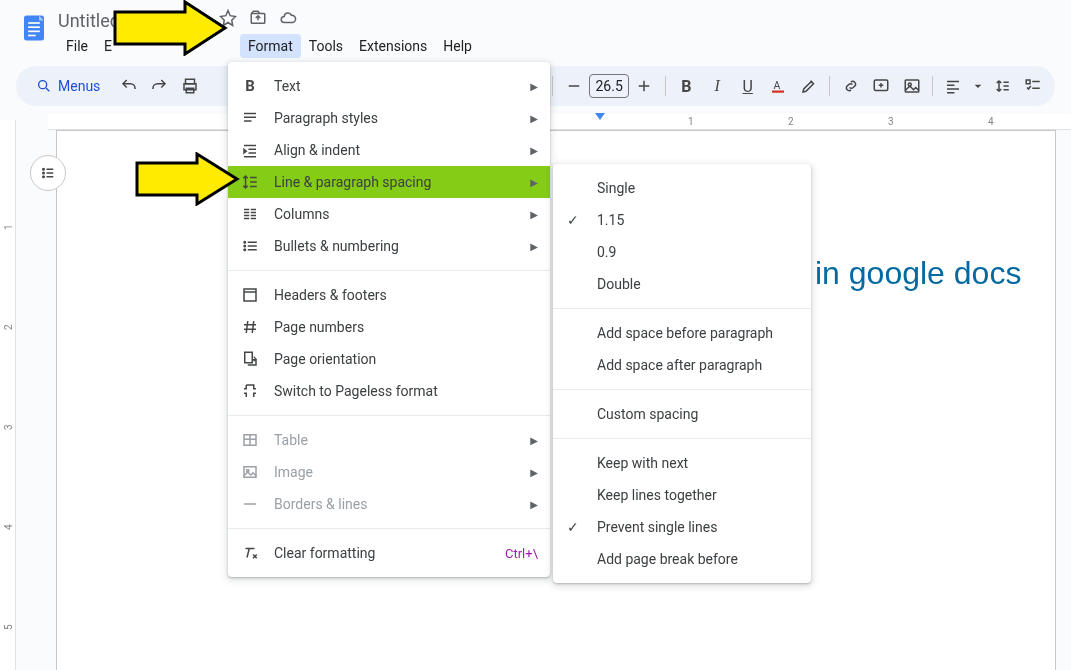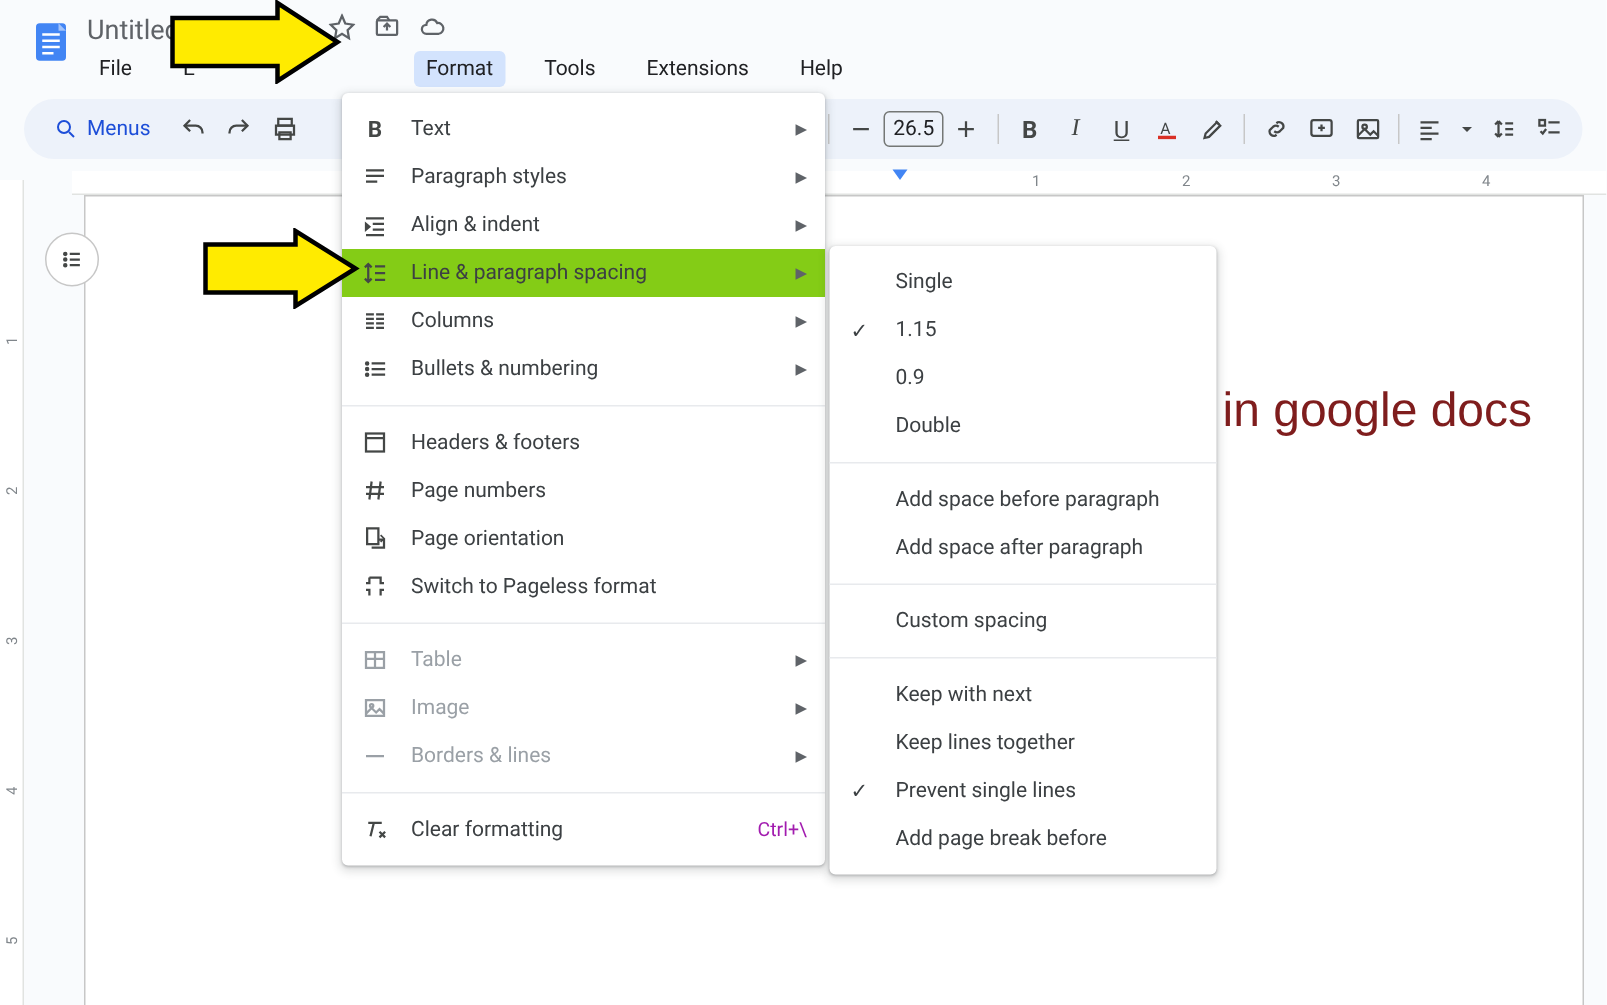--- a/index.html
+++ b/index.html
@@ -5,38 +5,38 @@
 * { box-sizing: border-box; margin: 0; padding: 0; font-family: "Google Sans", Roboto, Arial, sans-serif; }
 body { width: 1071px; height: 670px; background: #f9fbfd; overflow: hidden; position: relative; color: #202124; }
 .header { display: flex; align-items: flex-start; padding: 8px 16px 0 16px; }
 .logo { width: 36px; height: 36px; display:flex; align-items:center; justify-content:center; margin-right: 6px; margin-top:2px;}
 .logo svg { width: 30px; height: 30px; }
 .title-area { flex: 1; }
 .title-row { display: flex; align-items: center; gap: 10px; height: 24px; }
 .doc-title { font-size: 18px; color: #5f6368; }
 .title-icons { display:flex; gap:12px; color:#5f6368; margin-left:4px;}
 .title-icons svg { width:18px; height:18px; }
-.menubar { display: flex; gap: 18px; margin-top: 2px; }
+.menubar { display: flex; gap: 0; margin-top: 2px; }
 .menu-item { padding: 4px 8px; font-size: 14px; color: #202124; border-radius: 4px; cursor:pointer; }
 .menu-item.active { background: #d3e3fd; }
 .toolbar-wrap { padding: 8px 16px; }
 .toolbar { background: #edf2fa; border-radius: 24px; height: 40px; display: flex; align-items: center; padding: 0 8px; gap: 2px; }
 .pill { display:flex; align-items:center; gap:6px; padding: 4px 12px; border-radius: 18px; background: transparent; font-size:14px; color:#1d4ed8;}
 .tbtn { width: 30px; height: 30px; display:flex; align-items:center; justify-content:center; border-radius:4px; color:#444746; }
 .tbtn svg { width:18px; height:18px; }
 .sep { width:1px; height:20px; background:#c7c7c7; margin: 0 4px; }
 .font-size-box { display:flex; align-items:center; gap:0;justify-content:center; }
 .font-size-box .box { border:1px solid #747775; border-radius:4px; width:40px; height:24px; display:flex; align-items:center; justify-content:center; font-size:14px; }
 .ruler-h { height: 16px; background: #fff; border-bottom:1px solid #e1e3e1; margin-left: 48px; position:relative; font-size:10px; color:#80868b;}
 .ruler-h .tick { position:absolute; top:2px; }
 .ruler-v { position:absolute; left:0; top:120px; width:16px; bottom:0; background:#fff; border-right:1px solid #e1e3e1; font-size:10px; color:#80868b;}
 .ruler-v .tick { position:absolute; left:3px; transform: rotate(-90deg); transform-origin: left top; }
 .canvas { position:absolute; left:16px; top:130px; right:0; bottom:0; background:#f9fbfd; }
 .page { position:absolute; left:40px; top:0; width: 1000px; height: 800px; background:#fff; border:1px solid #c7c7c7; }
-.doc-text { position:absolute; left: 800px; top: 120px; font-size: 32px; font-family: Arial, sans-serif; color:#7f1d1d; white-space:nowrap;}
+.doc-text { position:absolute; left: 800px; top: 120px; font-size: 32px; font-family: Arial, sans-serif; color:#0369a1; white-space:nowrap;}
 .outline-btn { position:absolute; left:30px; top:155px; width:36px; height:36px; border-radius:18px; background:#fff; border:1px solid #c7c7c7; display:flex; align-items:center; justify-content:center; color:#444746;}
 .dropdown { position:absolute; background:#fff; border-radius: 4px; box-shadow: 0 2px 6px 2px rgba(60,64,67,.15), 0 1px 2px rgba(60,64,67,.3); padding: 8px 0; font-size:14px; color:#3c4043;}
 .dropdown .row { display:flex; align-items:center; height:32px; padding: 0 12px; gap: 14px; cursor:pointer; position:relative;}
 .dropdown .row.highlight { background:#84cc16; }
 .dropdown .row .ico { width:20px; height:20px; display:flex; align-items:center; justify-content:center; color:#444746;}
 .dropdown .row .ico svg { width:18px; height:18px; }
 .dropdown .row .arrow { margin-left:auto; color:#5f6368; font-size:10px;}
 .dropdown .row.disabled { color:#9aa0a6; }
 .dropdown .row.disabled .ico { color:#9aa0a6; }
 .dropdown hr { border:none; border-top:1px solid #e8eaed; margin:8px 0; }

